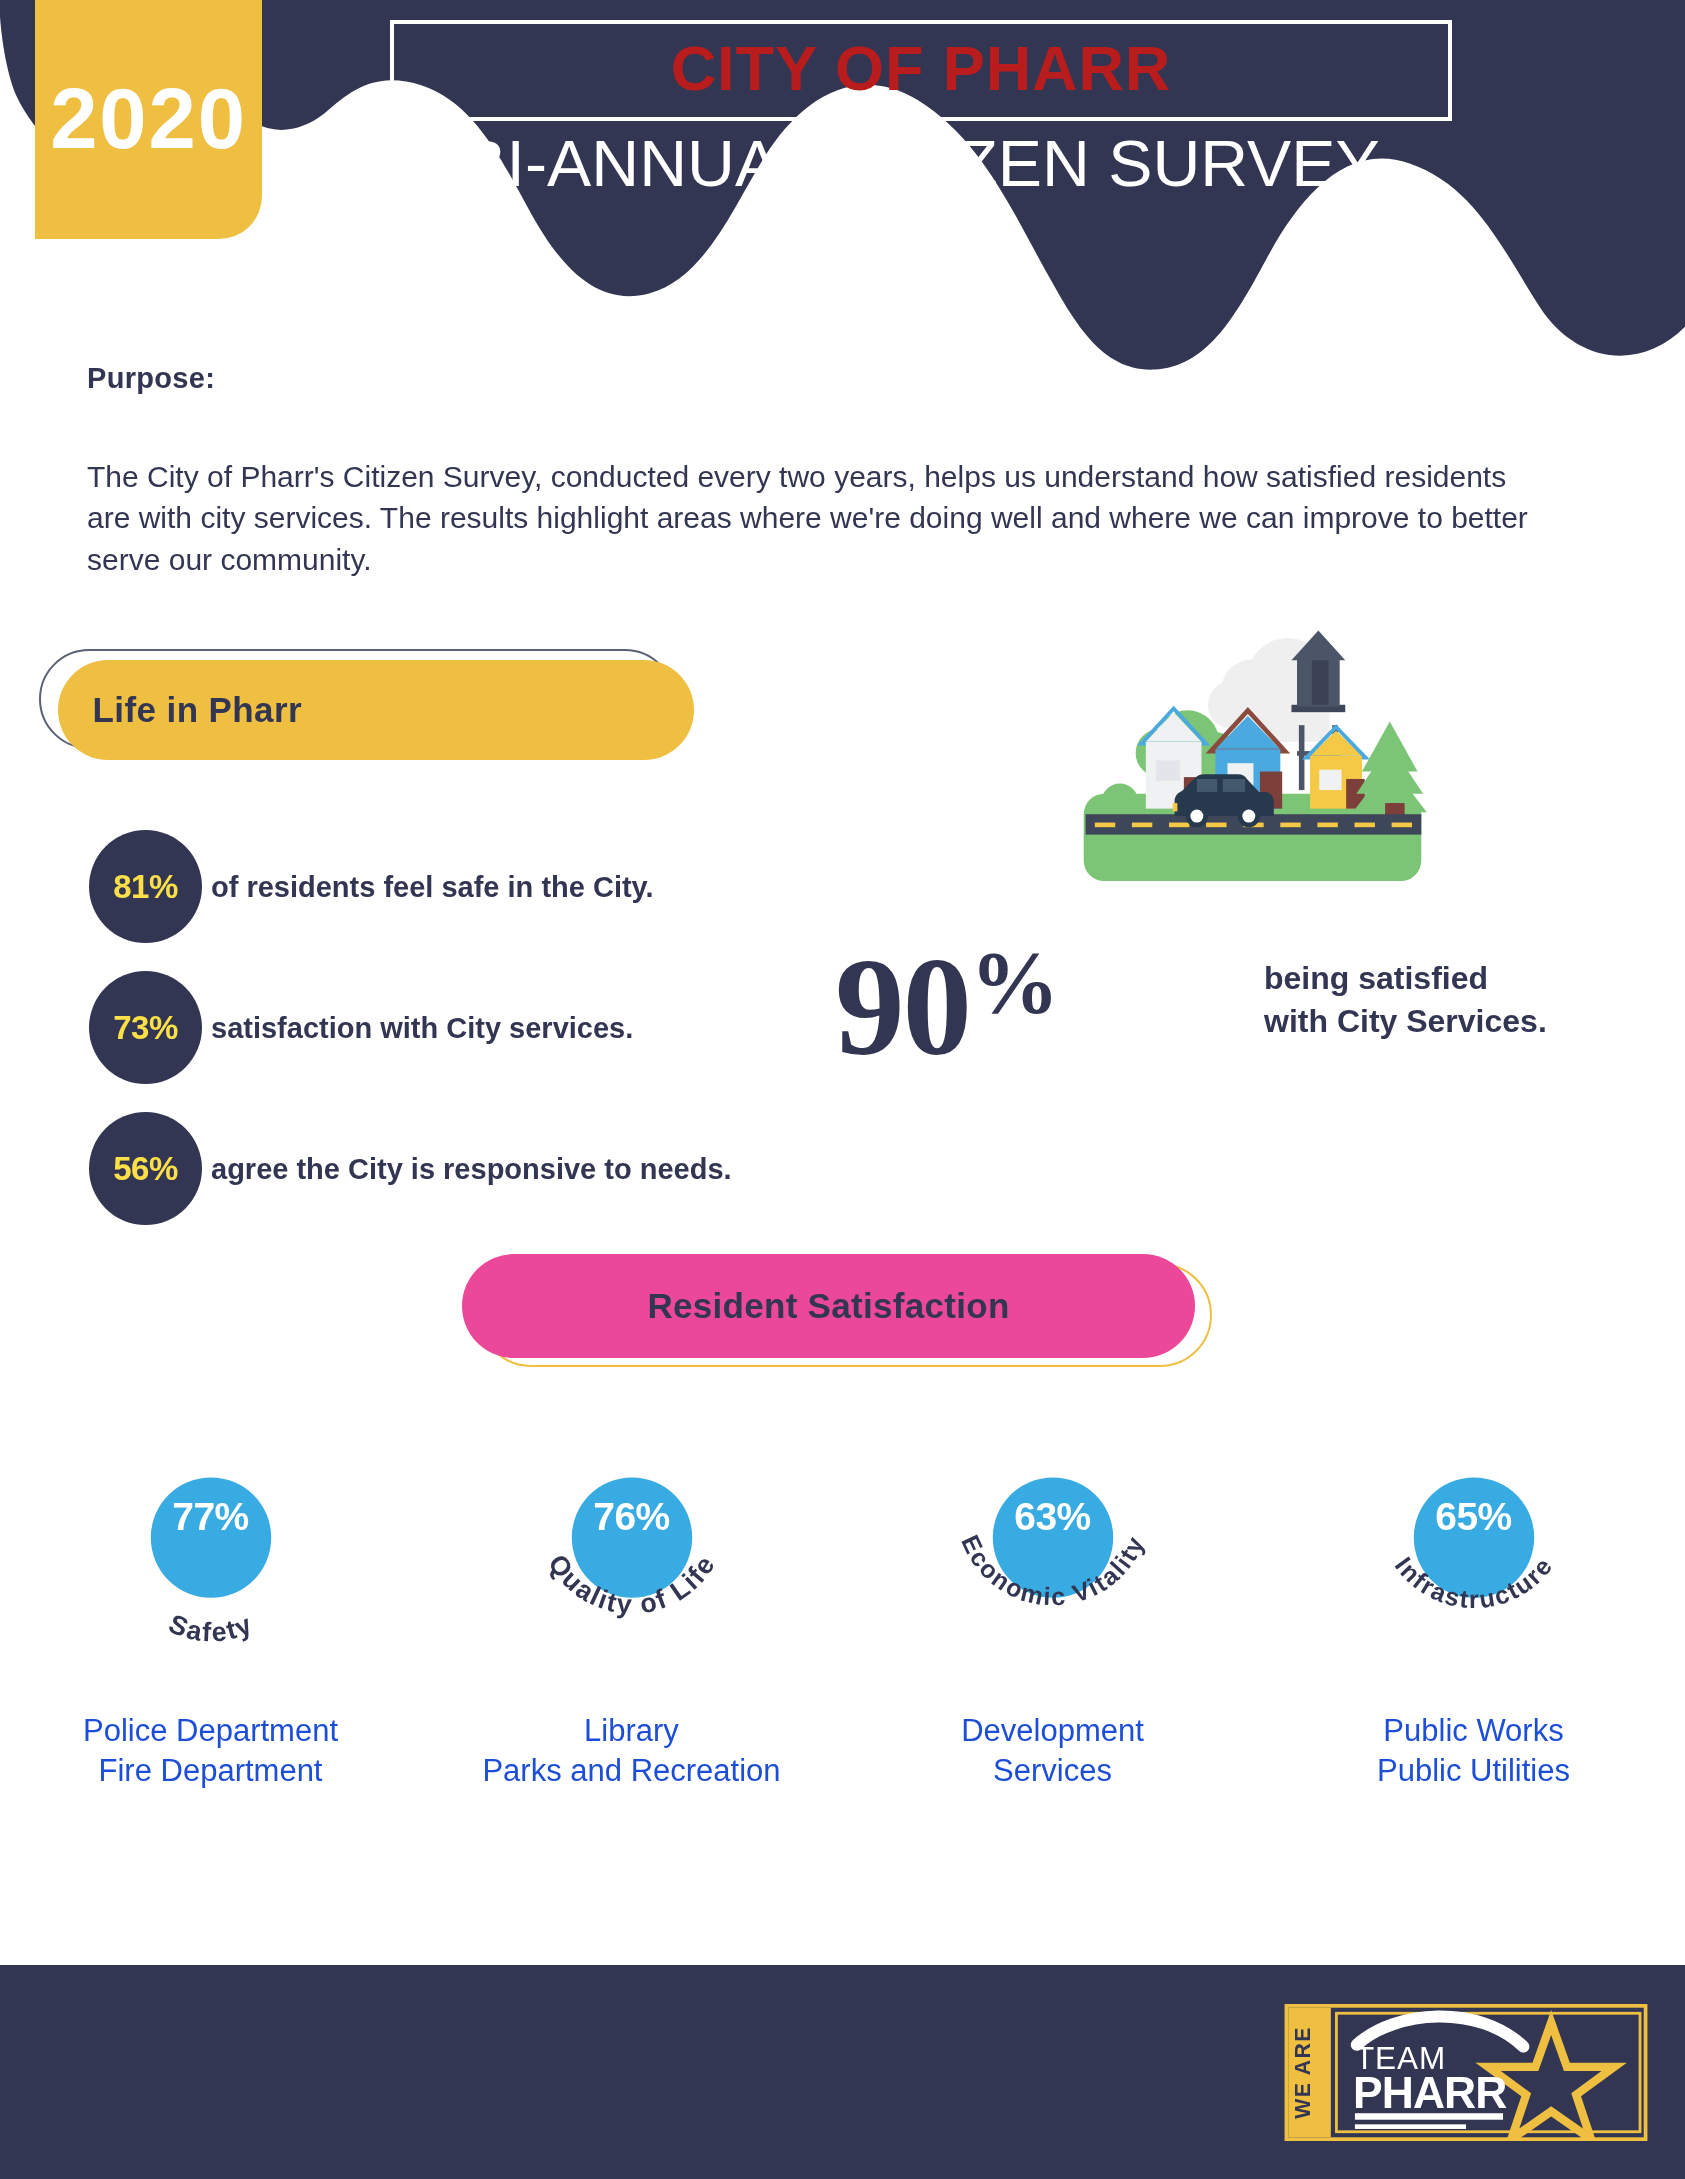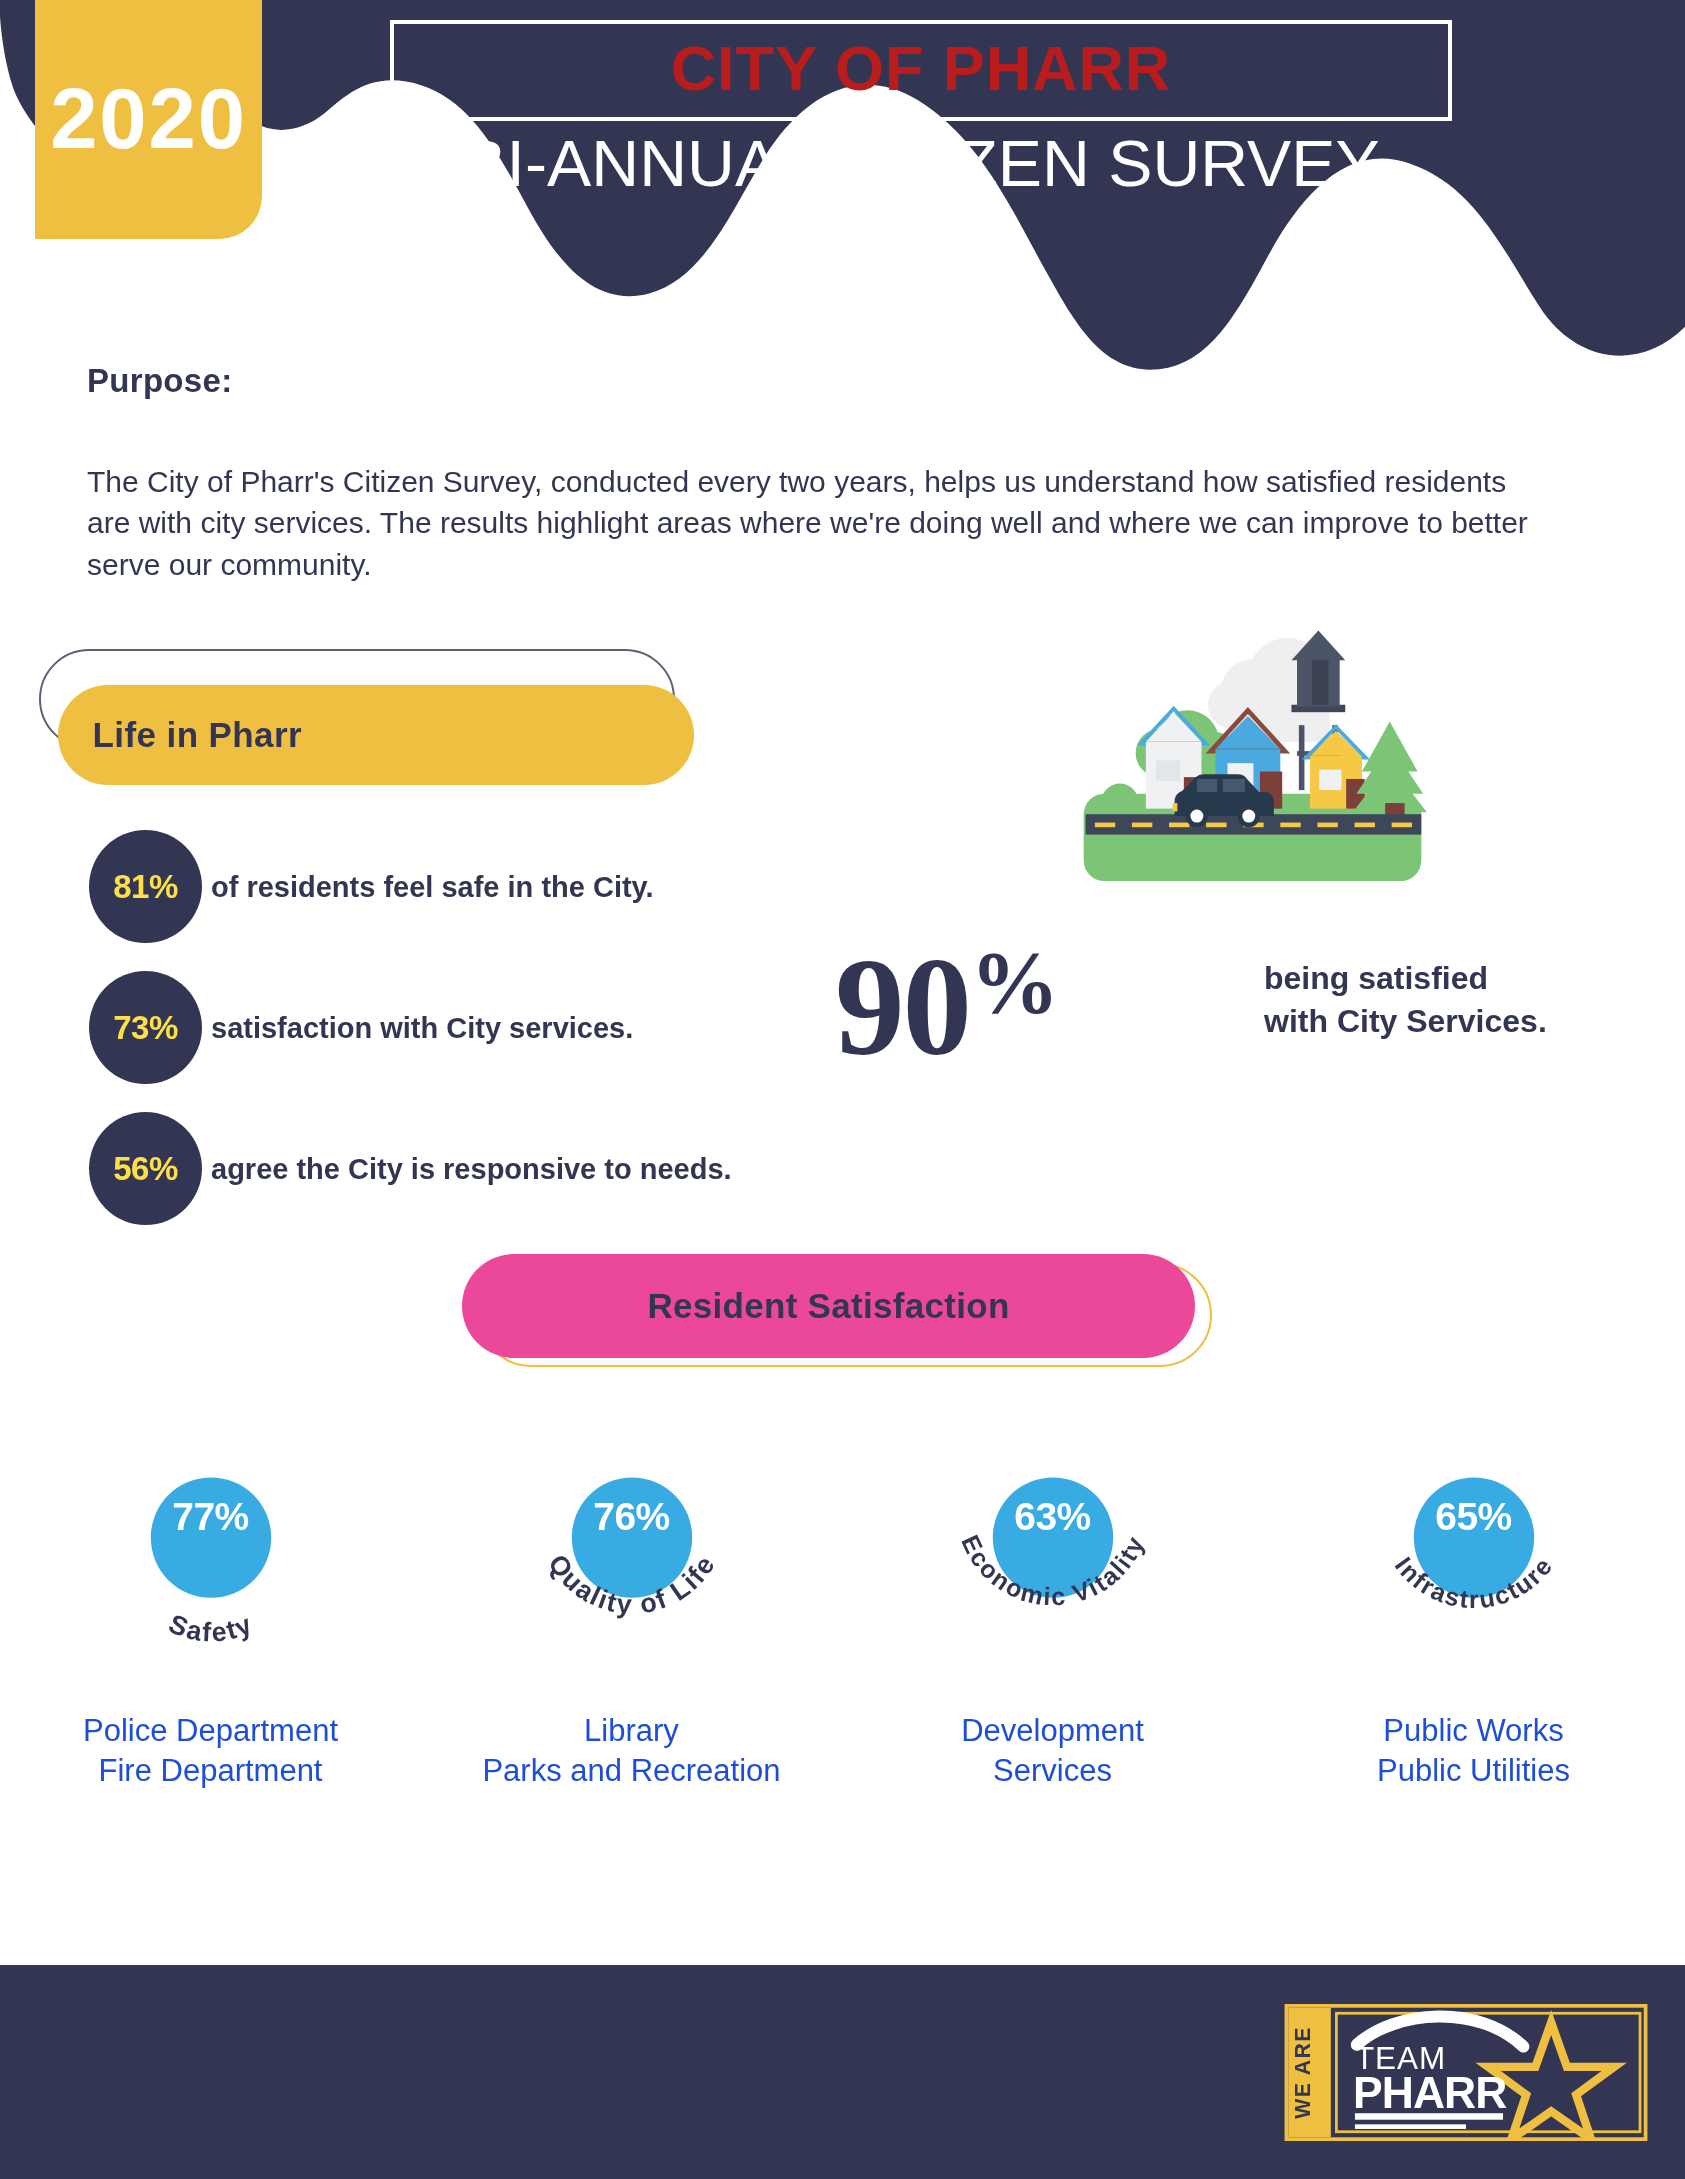--- a/index.html
+++ b/index.html
@@ -41,36 +41,36 @@
     text-align:center; line-height:1;
   }
   #subtitle {
     color:#ffffff; font-size:65px; font-weight:400; letter-spacing:0px;
     text-align:center; line-height:1.12; margin-top:7.4px;
     transform:scaleX(1.02); transform-origin:center;
   }
 
   
   #purpose-section { position:absolute; left:87px; top:362px; width:1503px; z-index:6; }
-  #purpose-heading { font-size:33px; font-weight:700; color:#333652; letter-spacing:0.3px; }
+  #purpose-heading { font-size:29px; font-weight:700; color:#333652; letter-spacing:0.3px; }
   #purpose-body {
     margin-top:61px; font-size:30px; line-height:1.38; color:#333652;
     max-width:1452px; font-weight:400;
   }
 
   
   #life-pill-wrap { position:absolute; left:39px; top:649px; width:668px; height:111px; z-index:6; }
   #life-pill-outline {
     position:absolute; left:0; top:0; width:636px; height:100px;
     border:2.8px solid #5c6275; border-radius:56px; background:transparent;
   }
   #life-pill {
     position:absolute; left:18.6px; top:11px; width:636px; height:100px;
     background:#EFBF42; border-radius:56px;
-    display:flex; align-items:center; padding-left:35px;margin-top:25px;
+    display:flex; align-items:center; padding-left:35px;
   }
   #life-pill-label { font-size:35px; font-weight:700; color:#333652; letter-spacing:0.4px; }
 
   
   #stats-list { position:absolute; left:89px; top:830px; width:835px; z-index:6; }
   .stat-row { position:relative; height:141px; }
   .stat-circle {
     position:absolute; left:0; top:0; width:113px; height:113px;
     border-radius:50%; background:#333652;
     display:flex; align-items:center; justify-content:center;

